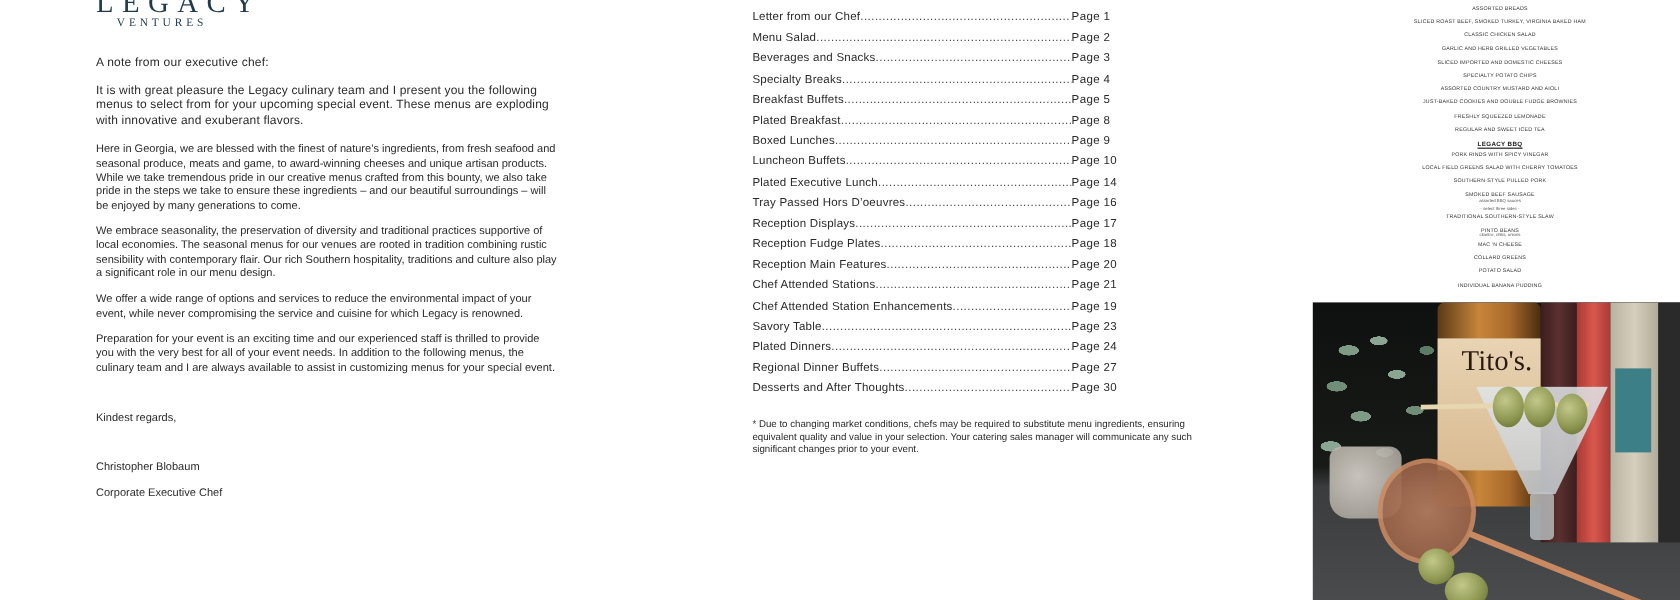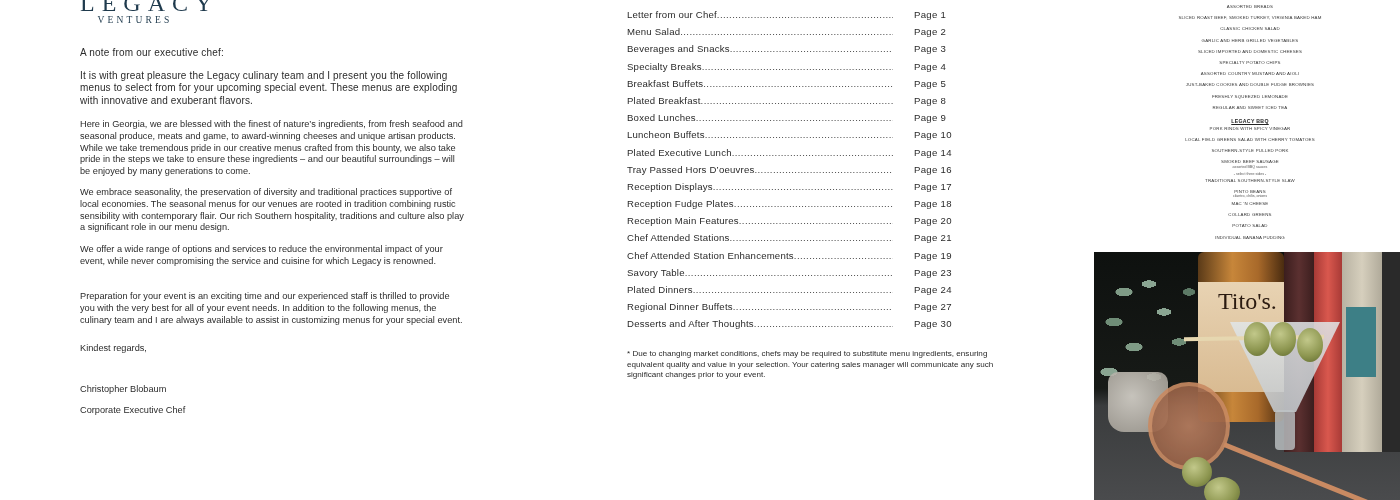--- a/index.html
+++ b/index.html
@@ -11,34 +11,34 @@
     .logo { position: absolute; left: 0; top: -10px; width: 110px; text-align: center; color: #1f3a4d; }
     .logo .big { font-family: "Liberation Serif", "DejaVu Serif", serif; font-size: 24px; letter-spacing: 7px; line-height: 26px; display: block; }
     .logo .small { font-family: "Liberation Serif", "DejaVu Serif", serif; font-size: 9.5px; letter-spacing: 3.2px; line-height: 11px; display: block; margin-top: -1px; }
 
     .letter p { position: absolute; left: 0; width: 385px; font-size: 9.2px; line-height: 11.8px; color: #2b2b2b; }
     .letter .intro-heading { top: 47px; font-size: 10px; letter-spacing: 0.2px; }
     .letter .p1 { top: 70px; font-size: 10px; letter-spacing: 0.15px; line-height: 12.4px; }
     .letter .p2 { top: 119px; }
     .letter .p3 { top: 187px; }
     .letter .p4 { top: 244px; }
-    .letter .p5 { top: 277px; margin-top: 14px; }
+    .letter .p5 { top: 277px; }
     .letter .sign-regards { top: 343px; }
     .letter .sign-name { top: 384px; }
     .letter .sign-title { top: 405px; }
     .letter .sign-company { top: 426px; }
 
     
     .toc { position: absolute; left: 627px; top: 9px; width: 330px; text-align: center; }
     .toc-row { display: flex; align-items: baseline; height: 17.2px; font-size: 9.6px; color: #2a2a2a; cursor: pointer; }
     .toc-title { white-space: nowrap; letter-spacing: 0.2px; }
     .toc-dots { flex: 0 0 auto; overflow: hidden; white-space: nowrap; color: #444; letter-spacing: 0.4px; }
     .toc-leader { display: flex; width: 266px; overflow: hidden; }
     .toc-leader .fill { flex: 1; overflow: hidden; white-space: nowrap; }
-    .toc-page { margin-left: 21px; white-space: nowrap; letter-spacing: 0.3px; }
+    .toc-page { white-space: nowrap; letter-spacing: 0.3px; }
 
     .toc-note { position: absolute; left: 627px; top: 349px; width: 380px; font-size: 8.1px; line-height: 10.6px; color: #2a2a2a; }
 
     
     .menu { position: absolute; left: 1160px; top: 4px; width: 180px; text-align: center; }
     .menu-item { font-size: 4.4px; letter-spacing: 0.2px; color: #333; line-height: 5px; height: 11.2px; text-transform: uppercase; white-space: nowrap; }
     .menu-heading { font-size: 5.2px; font-weight: bold; text-decoration: underline; letter-spacing: 0.3px; color: #222; line-height: 6px; height: 8px; margin-top: 2px; }
     .menu-sub { font-size: 3.6px; color: #555; line-height: 4px; margin-top: -6px; height: 7px; }
     .menu-note { font-size: 3.6px; color: #555; line-height: 4px; height: 6px; }
 

